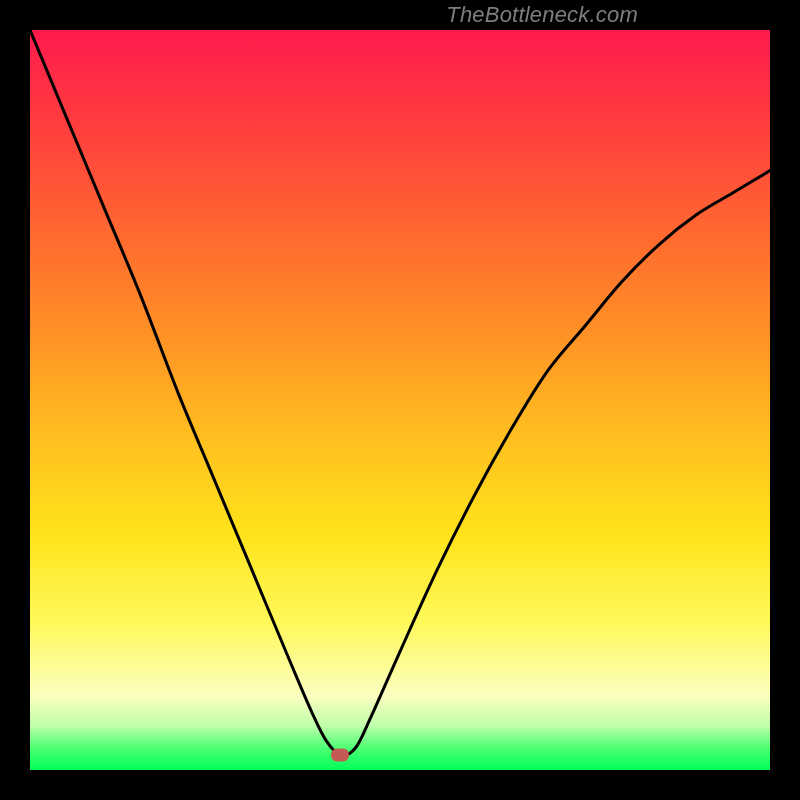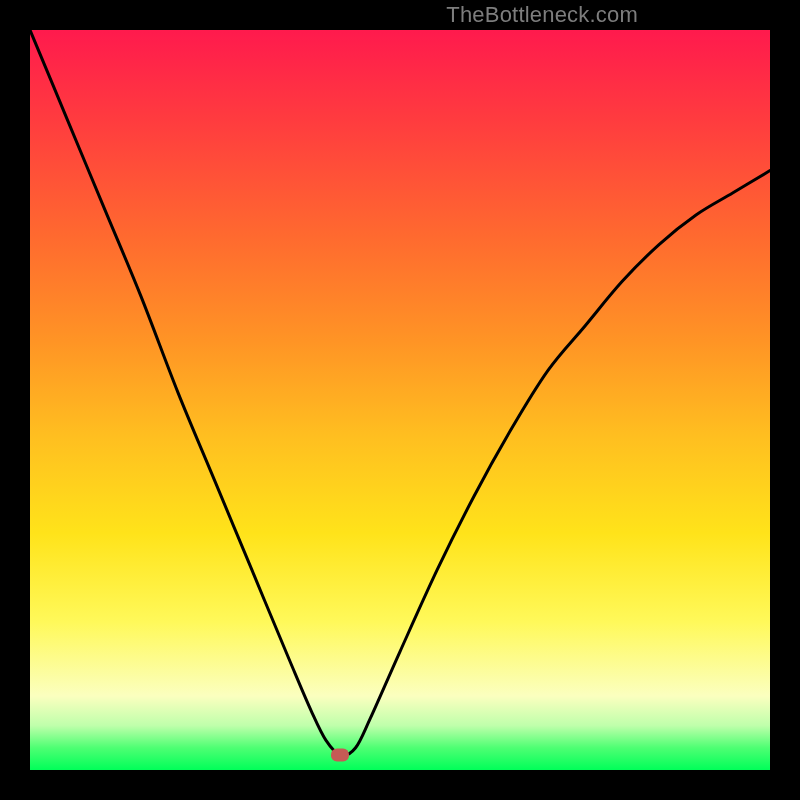--- a/index.html
+++ b/index.html
@@ -9,20 +9,21 @@
     height: 800px;
     overflow: hidden;
     background: #000;
     font-family: Arial, Helvetica, sans-serif;
   }
   .frame {
     position: relative;
     width: 648px;
     height: 800px;
     background: #000;
+    font-style: italic;
   }
   .watermark {
     position: absolute;
     top: 2px;
     right: 10px;
     color: #7d7d7d;
     font-size: 22px;
     font-weight: 500;
     letter-spacing: 0.2px;
     z-index: 5;

